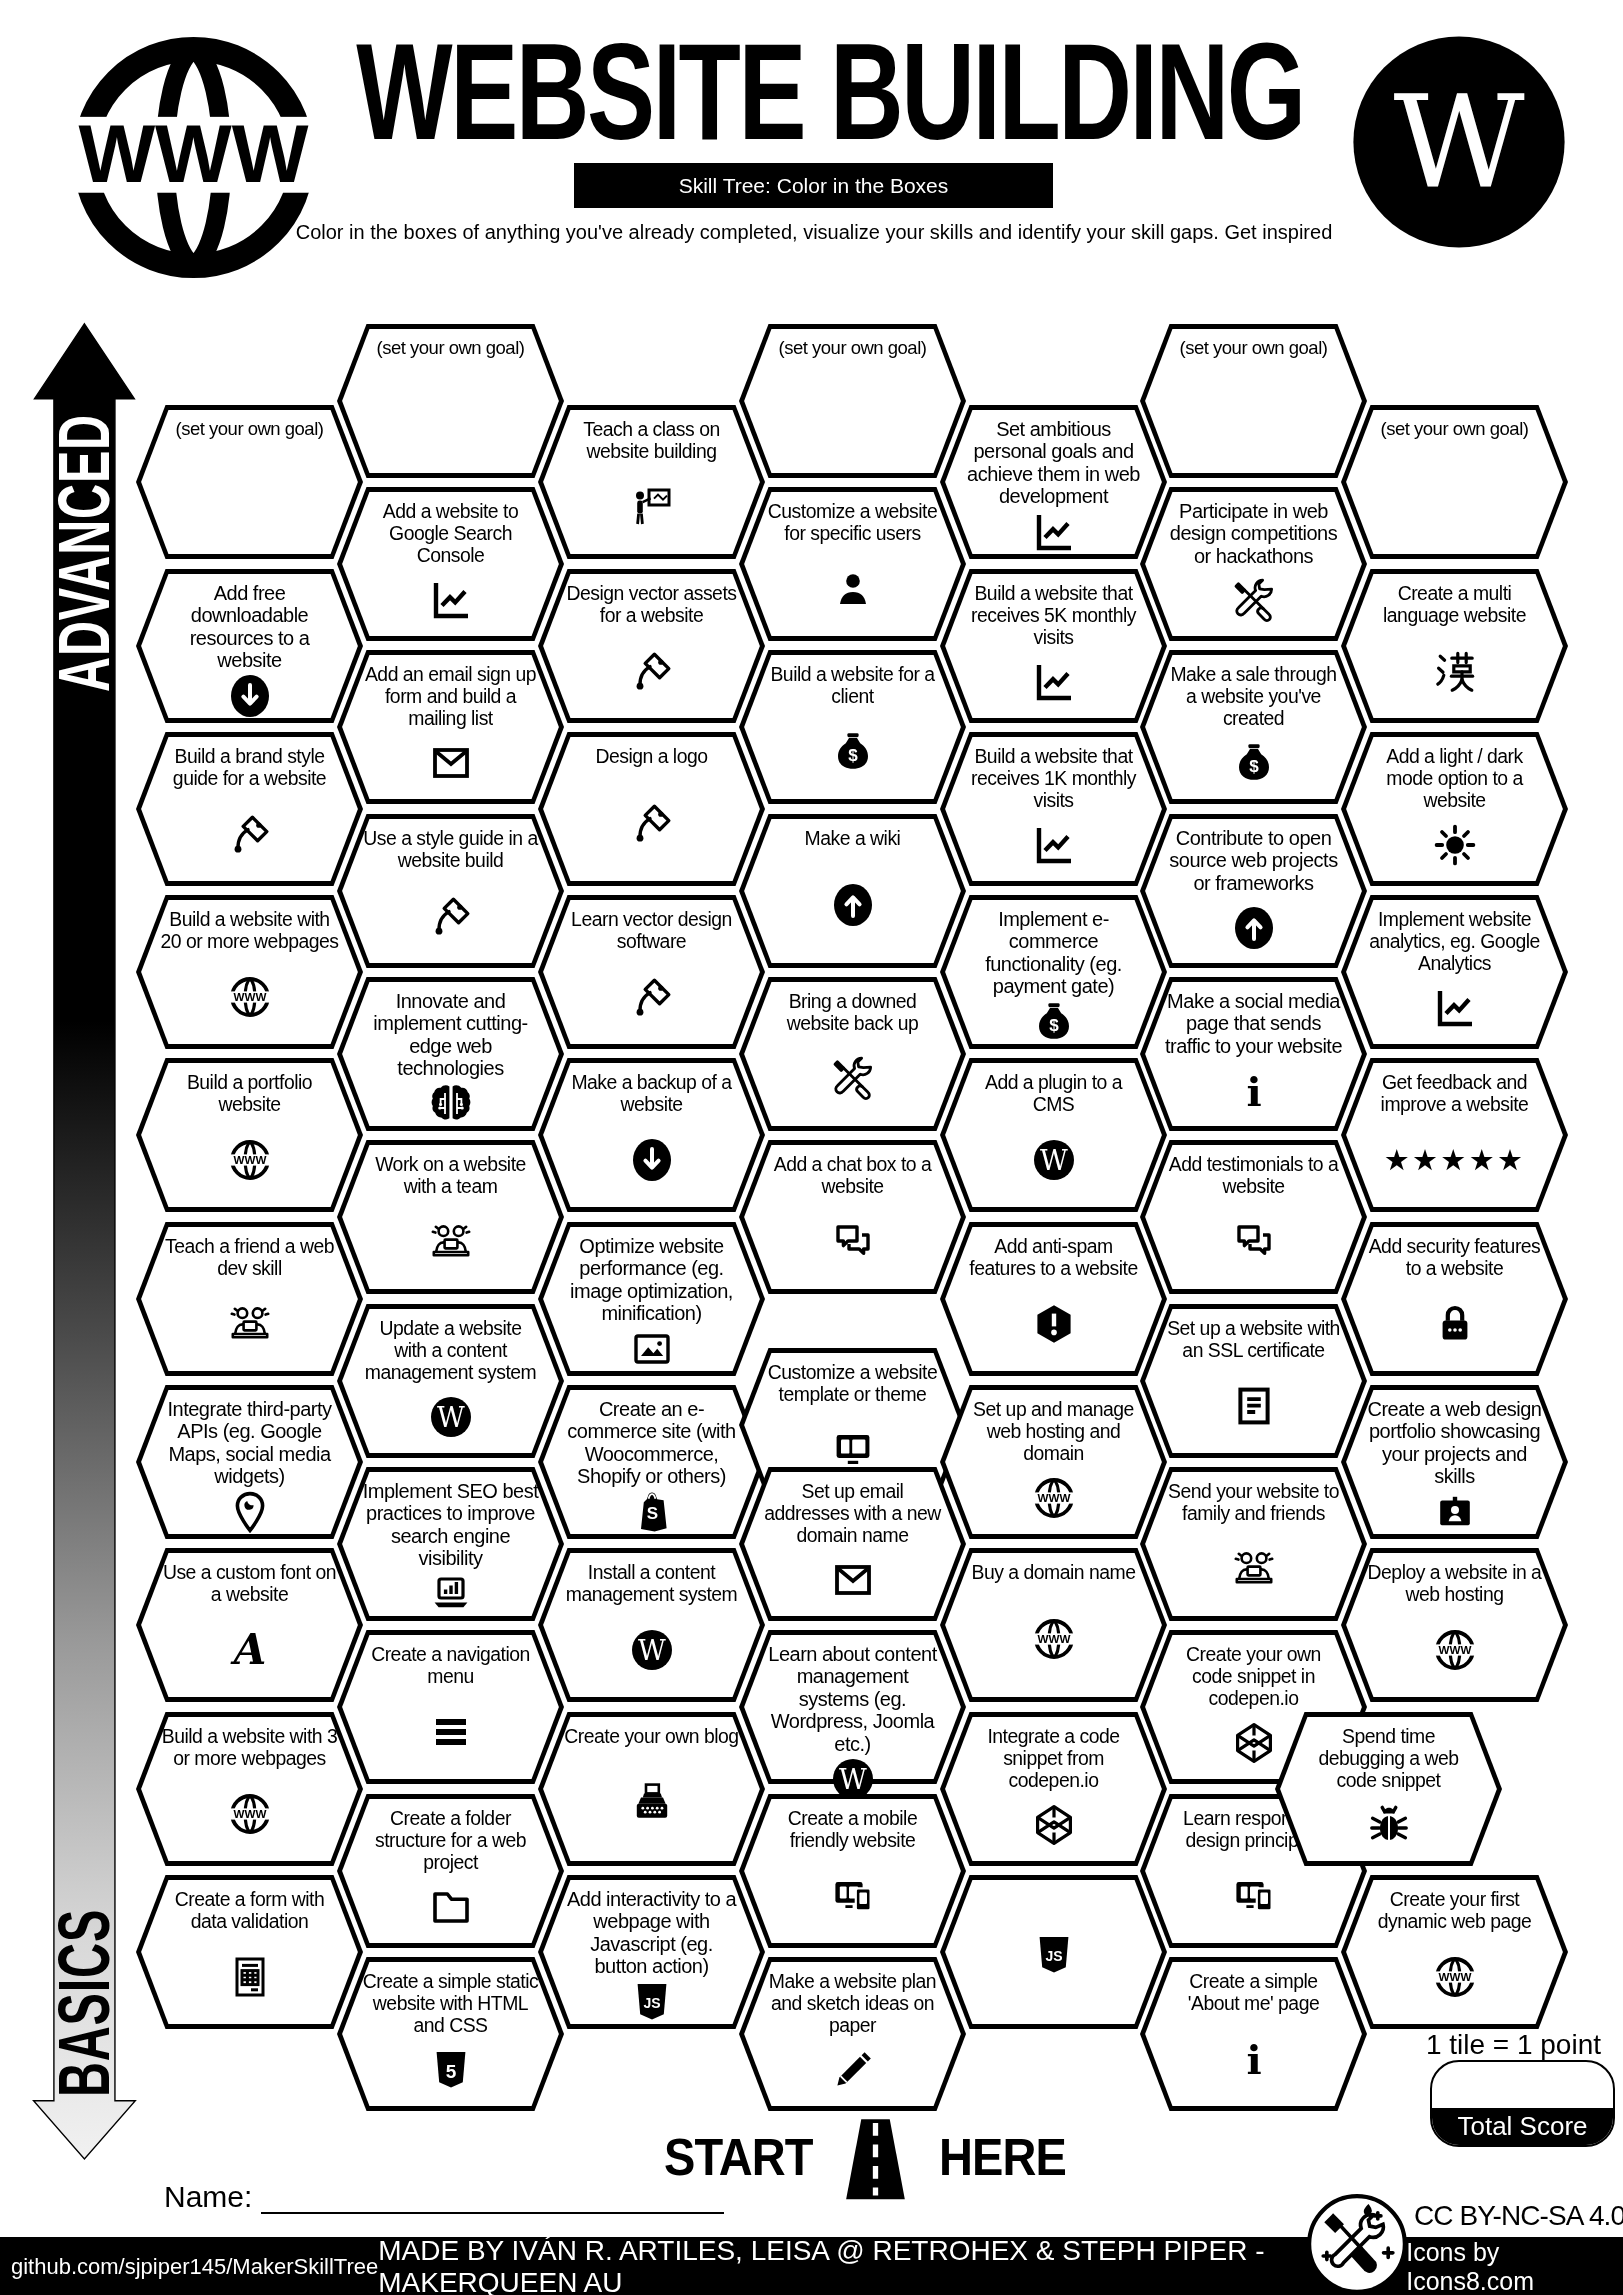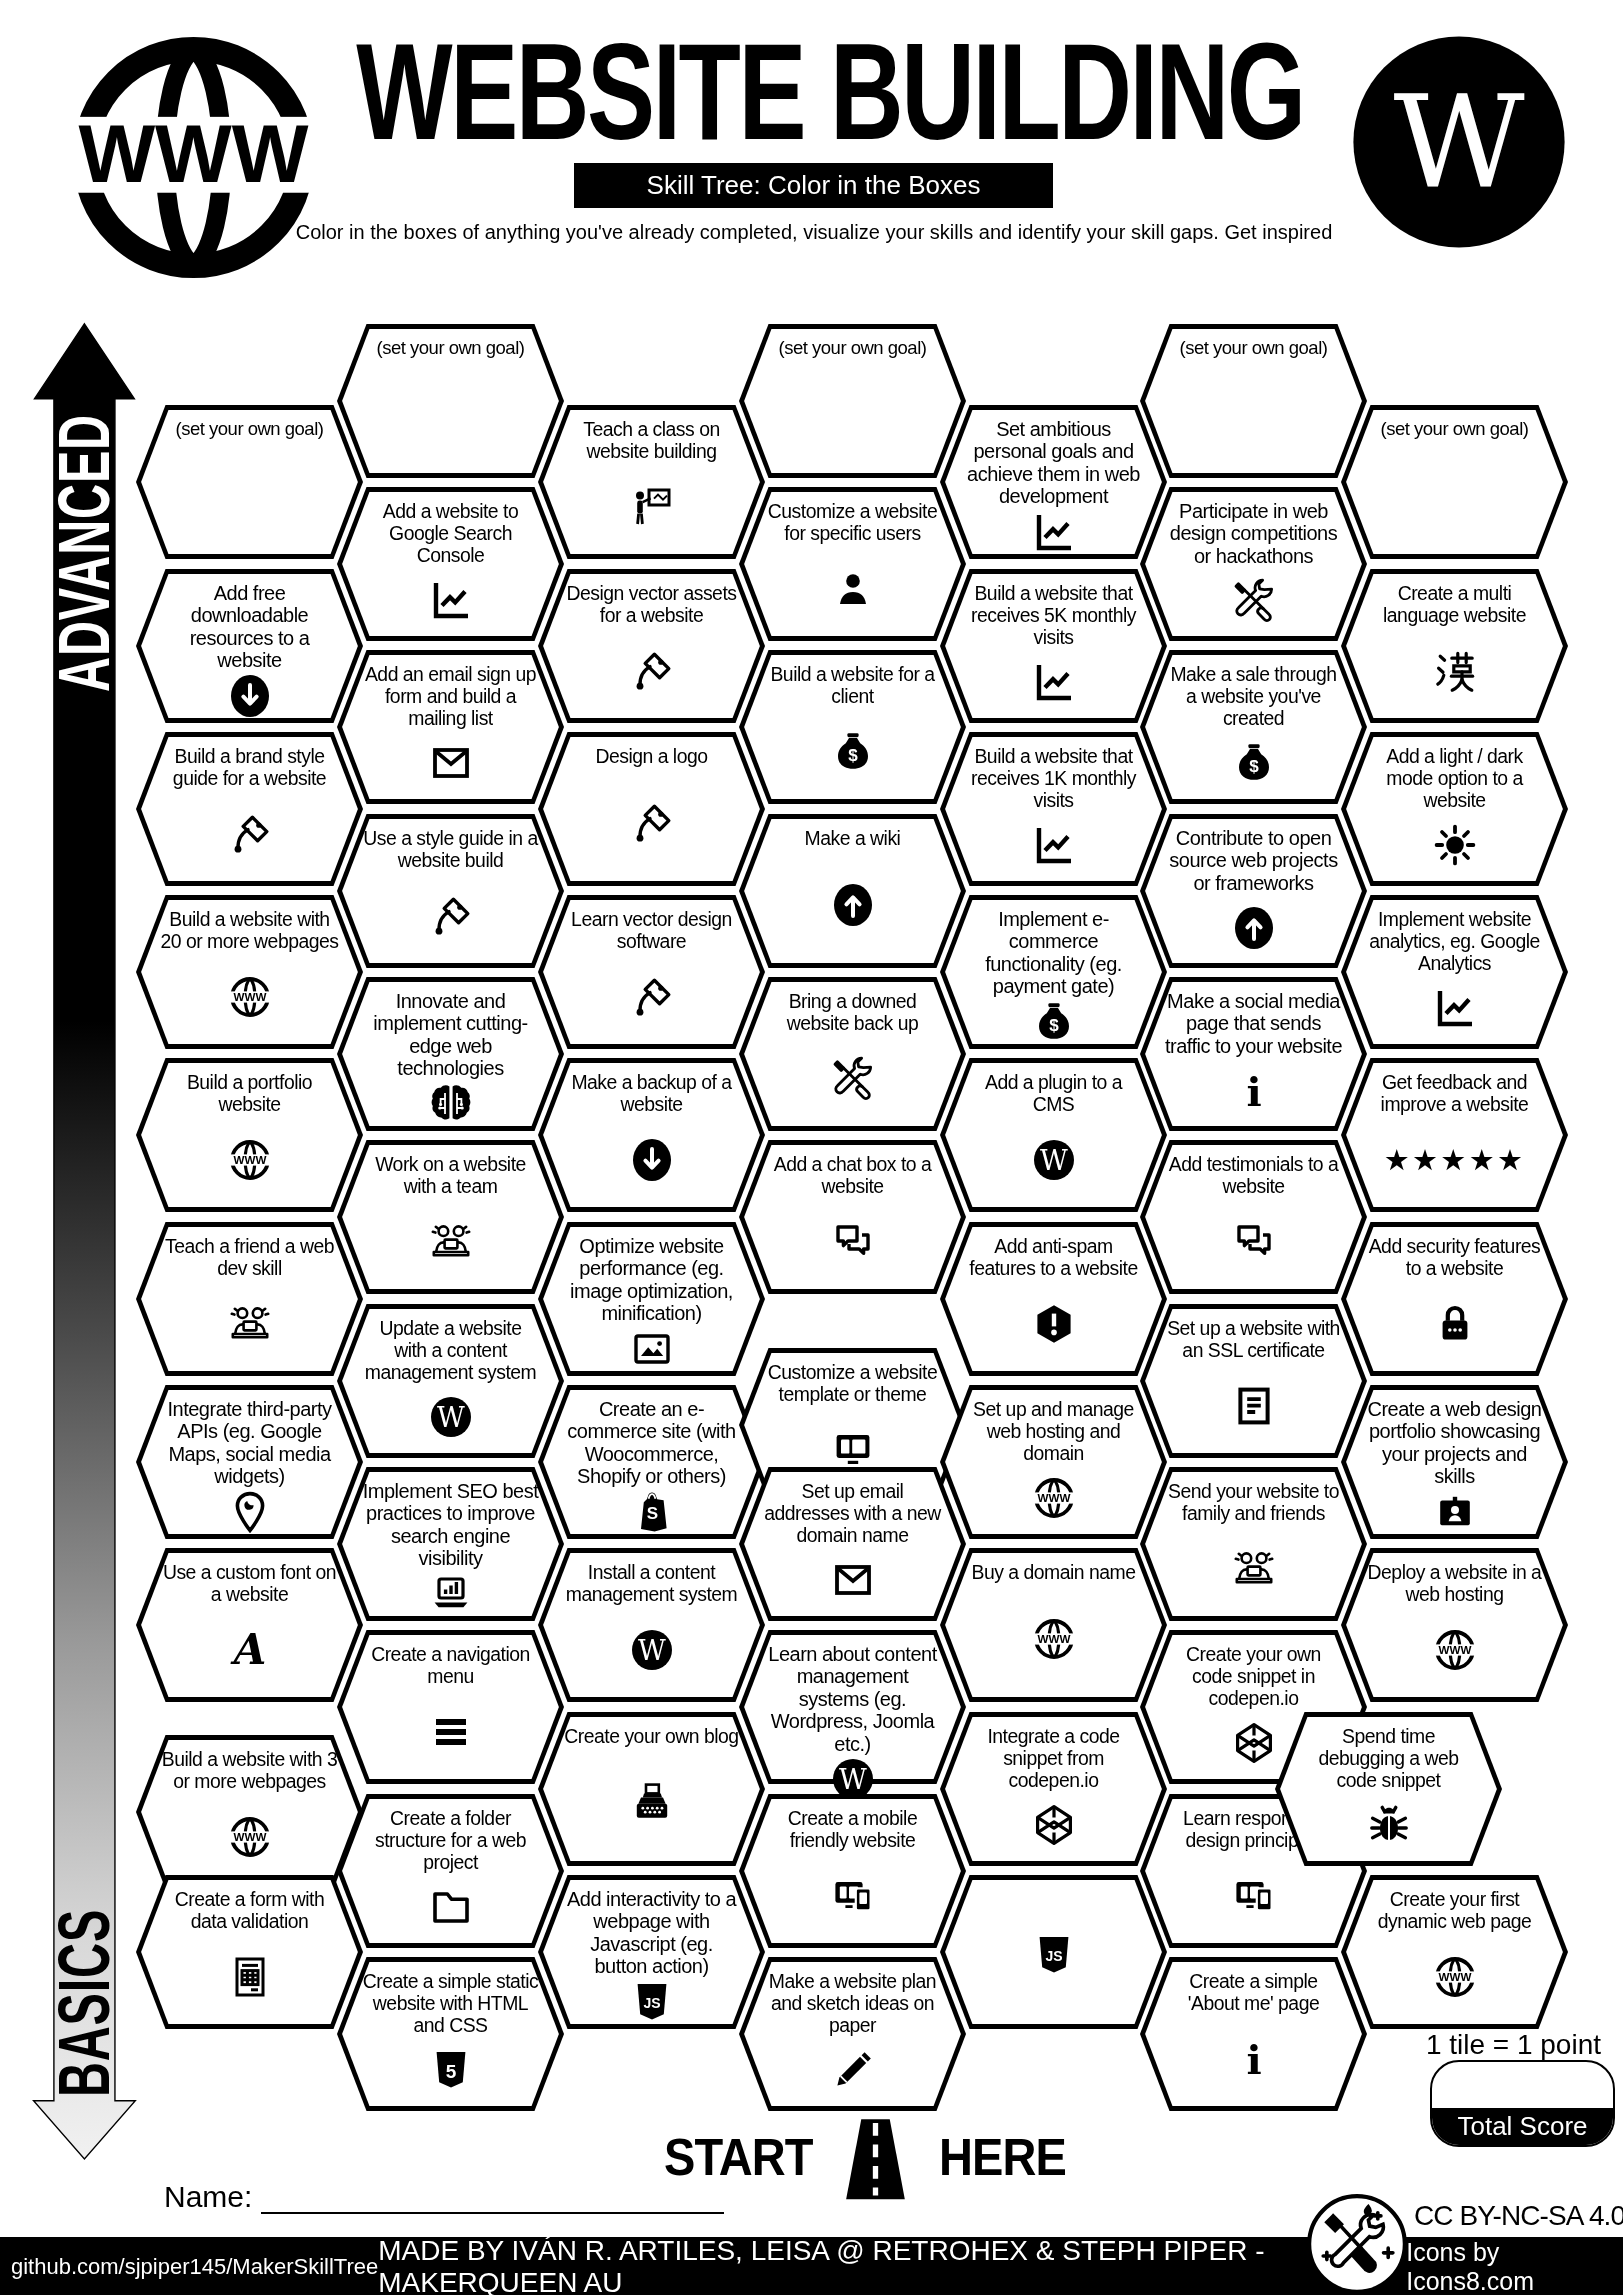--- a/index.html
+++ b/index.html
@@ -6,21 +6,21 @@
   body{width:1623px;height:2295px;position:relative;background:#fff;color:#000;
        font-family:"Liberation Sans",sans-serif;overflow:hidden}
   [data-interactable]{-webkit-user-select:none}
 
   
   .globe-logo{position:absolute;left:58px;top:22px;width:271px;height:271px}
   .wp-logo{position:absolute;left:1349px;top:32px;width:220px;height:220px}
   .title{position:absolute;left:830px;top:13px;transform:translateX(-50%) scale(.88,1.18);
          transform-origin:center top;font-size:116px;font-weight:bold;letter-spacing:-2.8px;white-space:nowrap}
   .subtitle{position:absolute;left:574px;top:163px;width:479px;height:45px;background:#000;color:#fff;
-            display:flex;align-items:center;justify-content:center;font-size:26px}
+            display:flex;align-items:center;justify-content:center;font-size:21px}
   .desc{position:absolute;left:282px;top:217px;width:1064px;text-align:center;font-size:20px;line-height:1.52}
 
   
   .arrow-svg{position:absolute;left:28px;top:319px;width:111px;height:1848px}
   .axis-label{position:absolute;white-space:nowrap;font-weight:bold;font-size:51px;letter-spacing:0.9px}
   #adv{left:84px;top:553px;transform:translate(-50%,-50%) rotate(-90deg) scale(.95,1.4);color:#fff}
   #bas{left:84px;top:2003px;transform:translate(-50%,-50%) rotate(-90deg) scale(.95,1.4);color:#000}
 
   
   .hex{position:absolute;width:227px;height:154px}
@@ -211,21 +211,21 @@
         <div class="t-label" data-interactable="false">Use a custom font on a website</div>
         <div class="t-body" data-interactable="false">
           <span class="ico" data-interactable="false">
             <svg viewBox="0 0 24 24">
               <text x="12" y="19" text-anchor="middle" font-family="DejaVu Serif, serif" font-style="italic" font-weight="bold" font-size="21">A</text>
             </svg>
           </span>
         </div>
       </div>
     </div>
-    <div class="hex" data-interactable="true" style="left: 136px; top: 1712px; margin-top: 23px;">
+    <div class="hex" data-interactable="true" style="left: 136px; top: 1712px;">
       <div class="b" data-interactable="false"></div>
       <div class="w" data-interactable="false"></div>
       <div class="c" data-interactable="false">
         <div class="t-label" data-interactable="false">Build a website with 3 or more webpages</div>
         <div class="t-body" data-interactable="false">
           <span class="ico" data-interactable="false">
             <svg viewBox="0 0 24 24">
               <circle cx="12" cy="12" r="9" fill="none" stroke="#000" stroke-width="1.9"></circle>
               <path d="M12 3c-3.2 2.2-3.2 15.8 0 18M12 3c3.2 2.2 3.2 15.8 0 18" fill="none" stroke="#000" stroke-width="1.6"></path>
               <rect x="1.5" y="9.2" width="21" height="5.6" fill="#fff"></rect>

